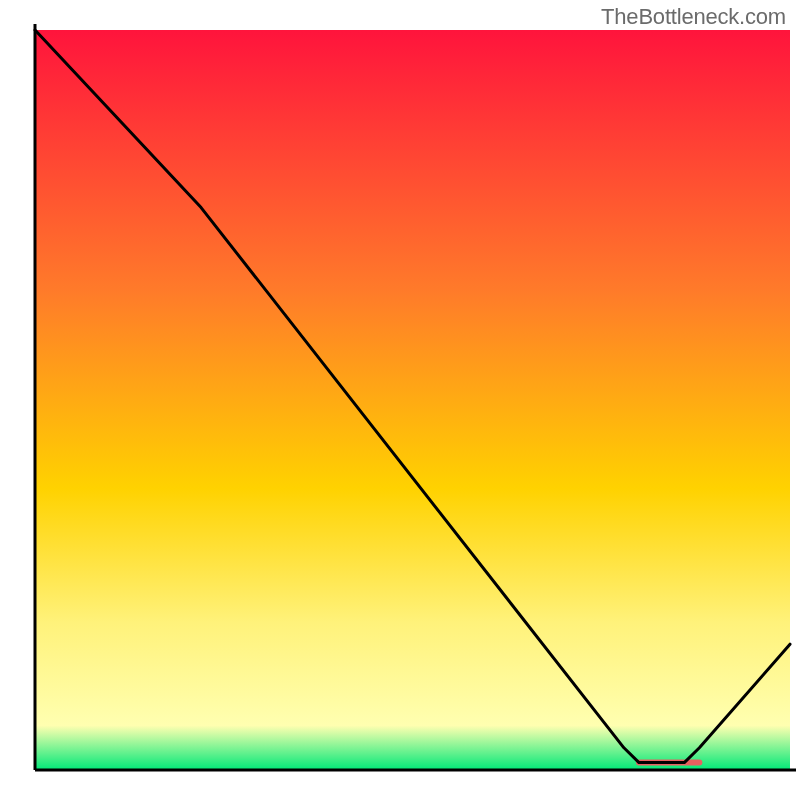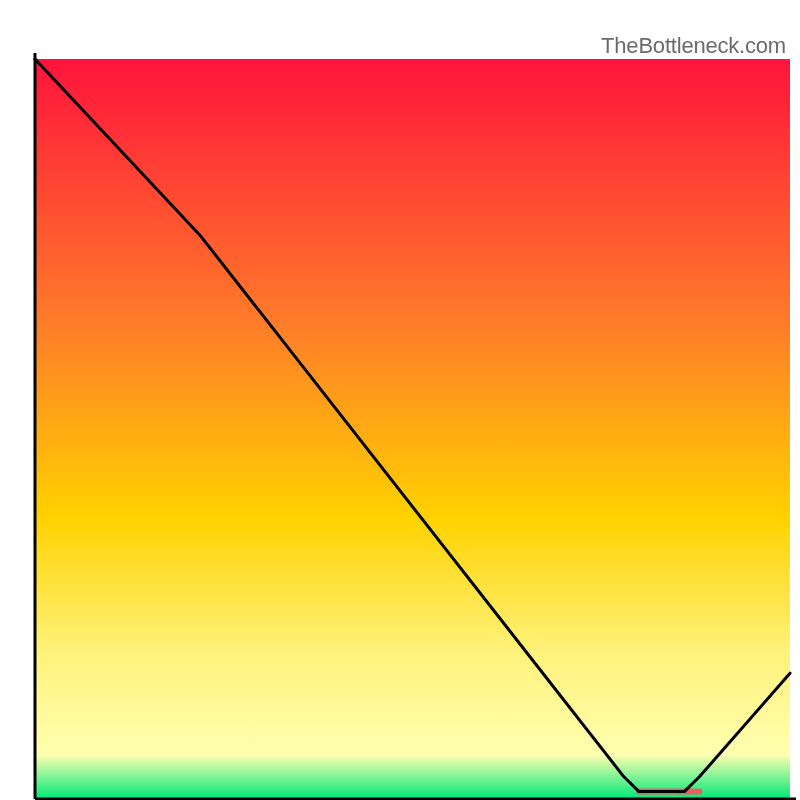--- a/index.html
+++ b/index.html
@@ -7,21 +7,20 @@
     padding: 0;
     width: 800px;
     height: 800px;
     background: #ffffff;
     font-family: Arial, Helvetica, sans-serif;
   }
   .container {
     position: relative;
     width: 800px;
     height: 575px;
-    margin-top: 29px;
   }
   .watermark {
     position: absolute;
     top: 4px;
     right: 14px;
     font-size: 22px;
     color: #6b6b6b;
     font-weight: 500;
     letter-spacing: -0.2px;
   }

